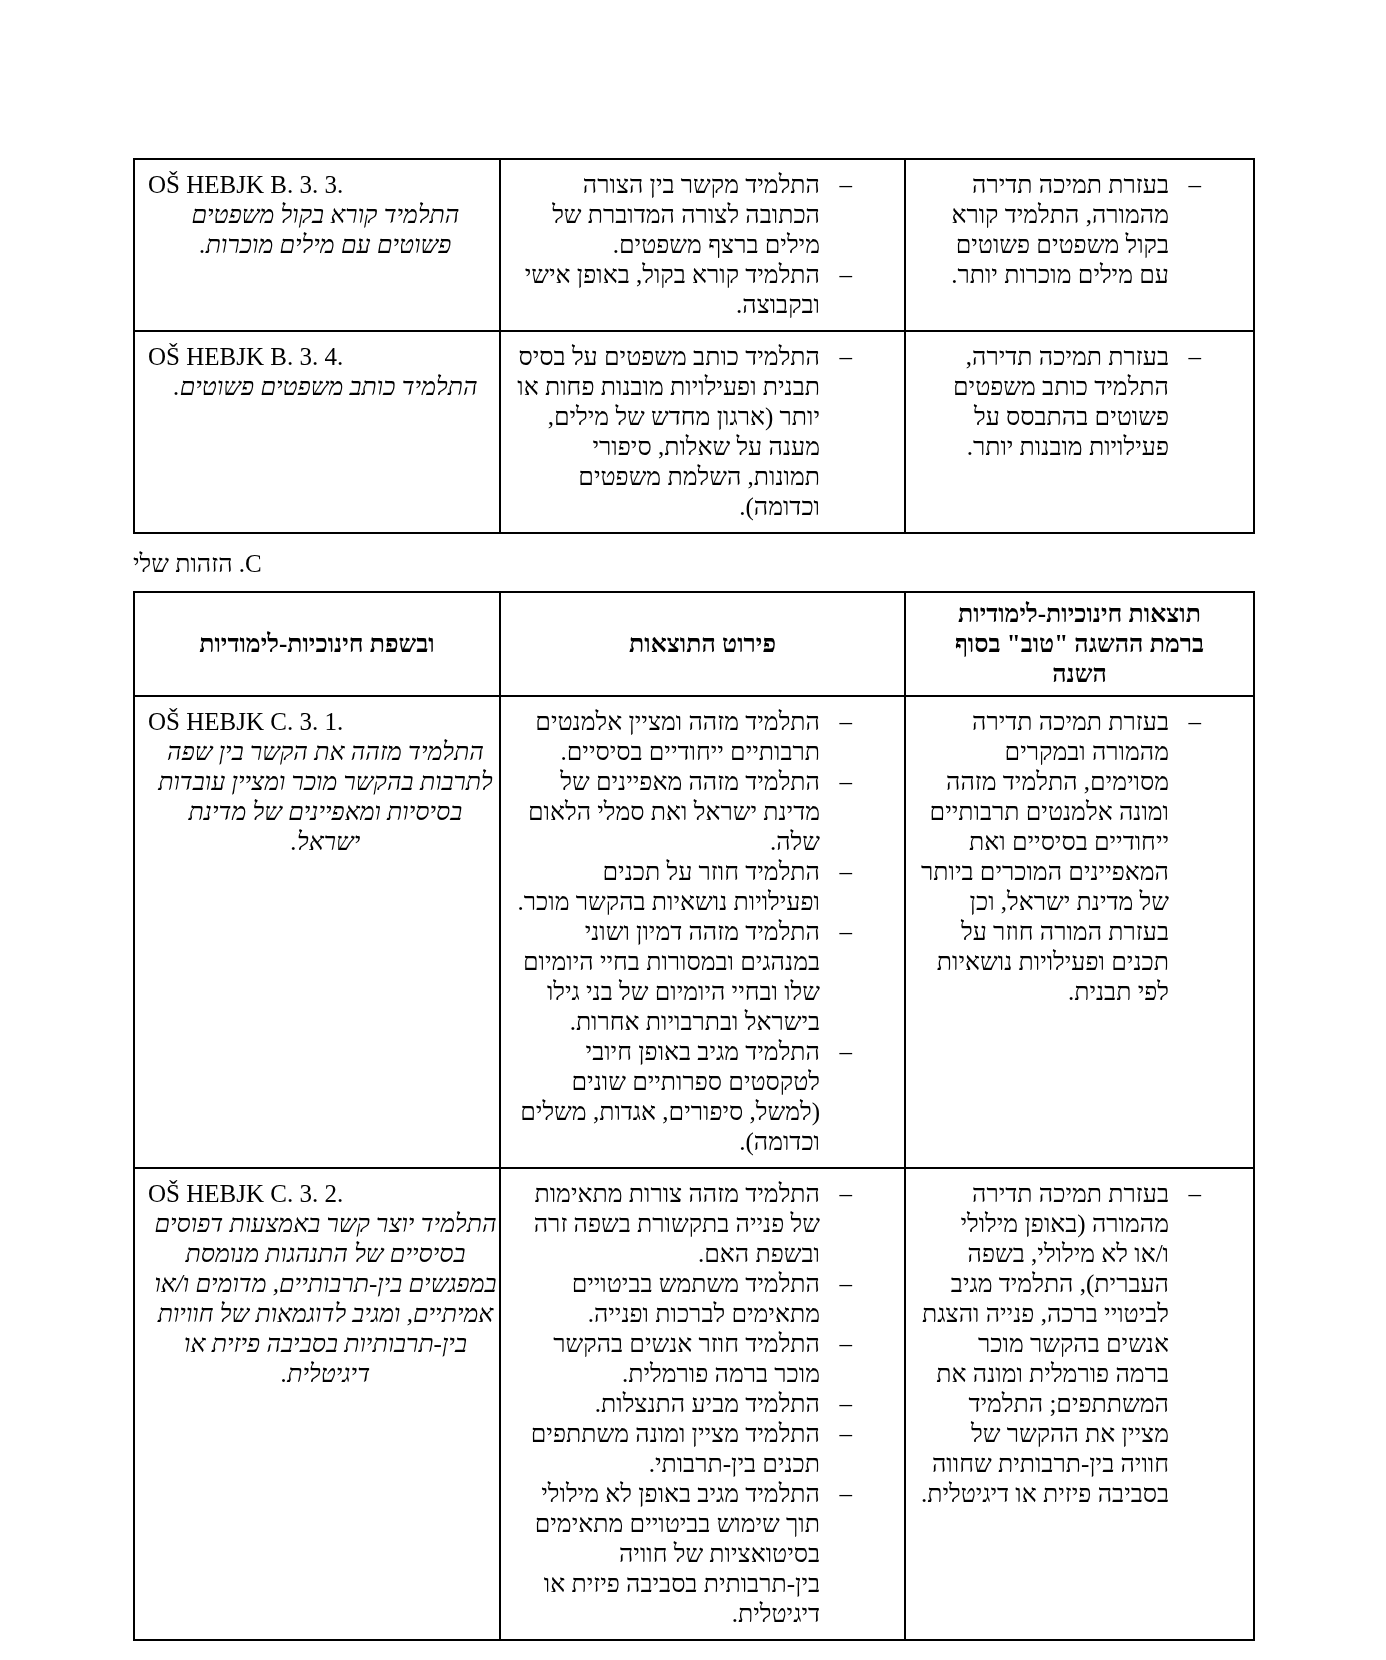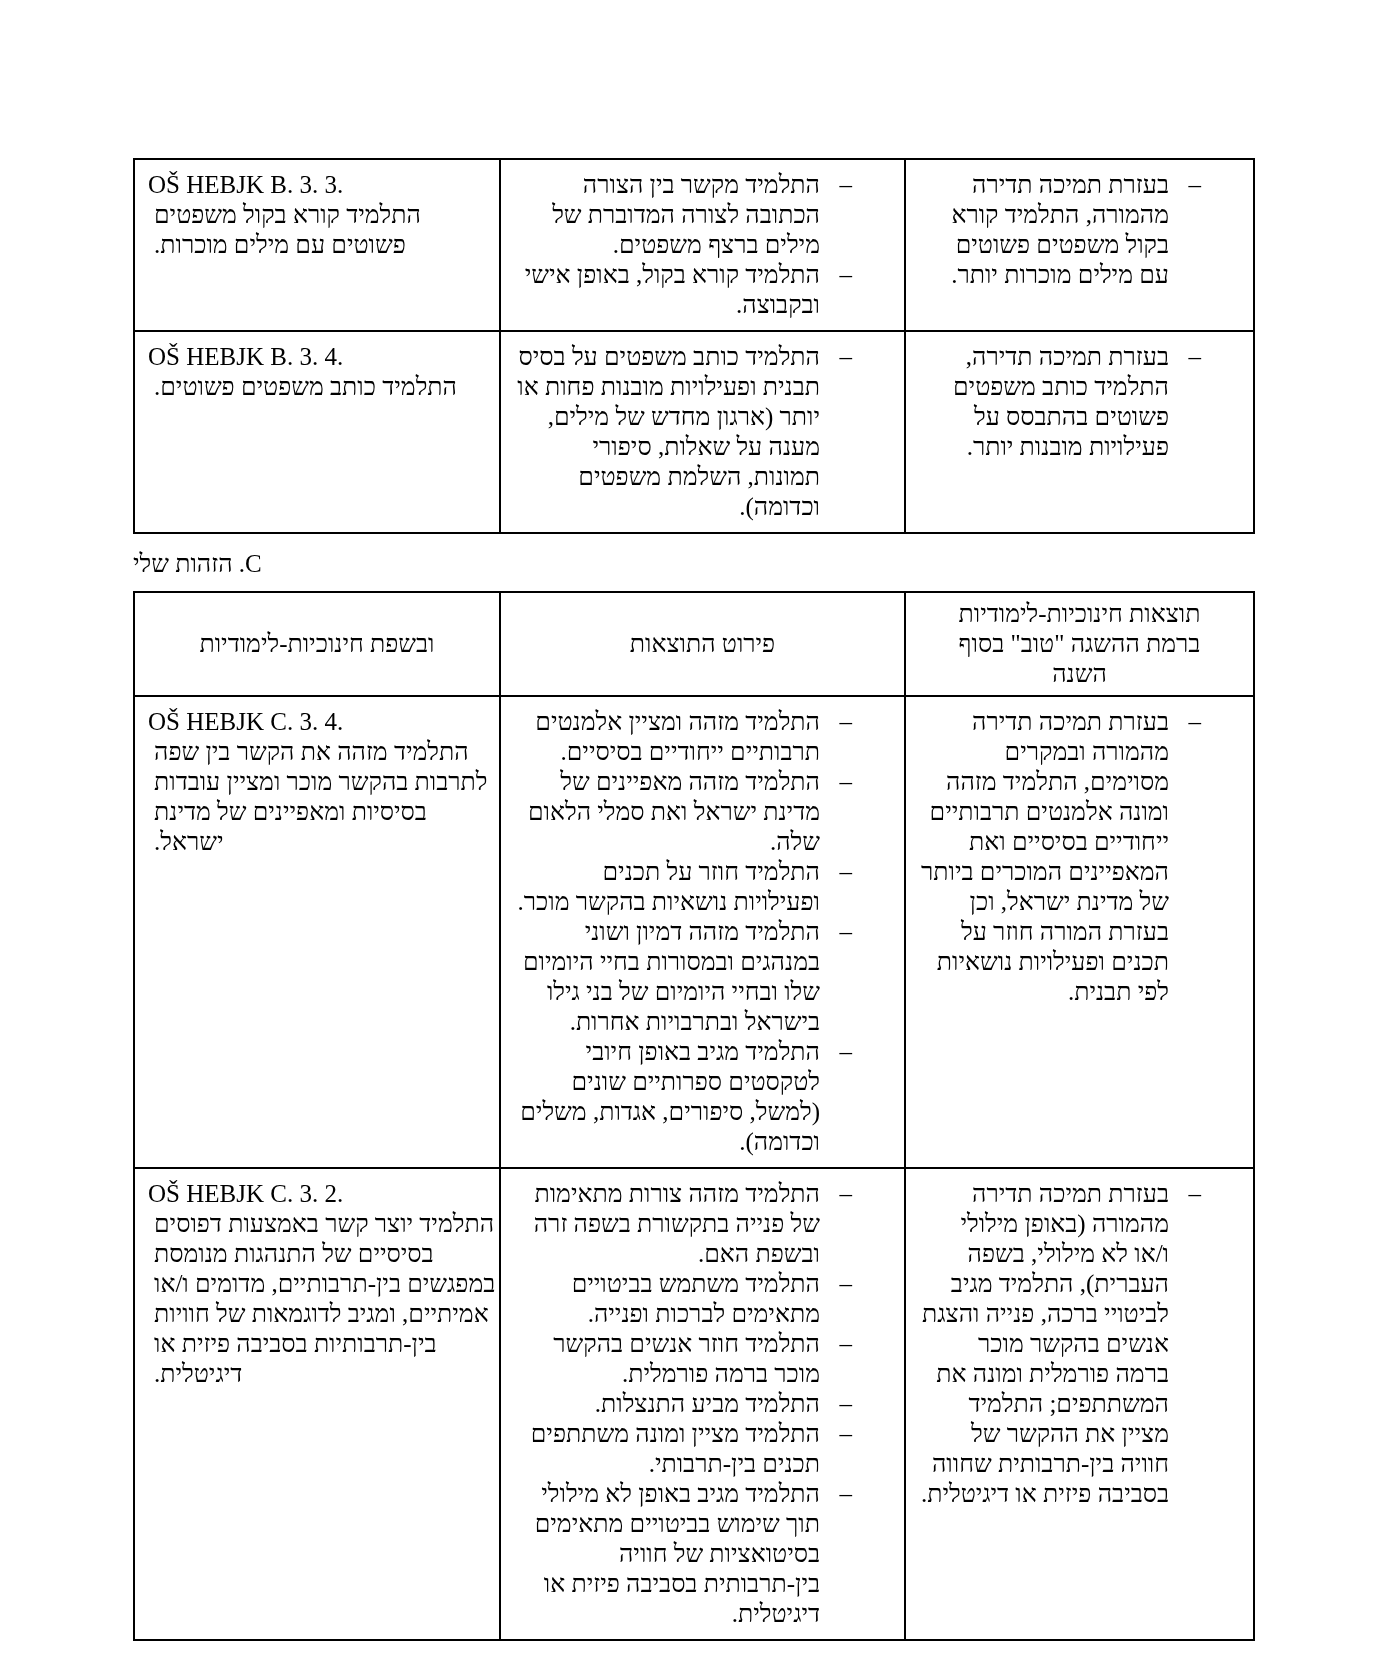--- a/index.html
+++ b/index.html
@@ -10,23 +10,23 @@
     font-family:"Liberation Serif", serif;
     font-size:25px;line-height:30px;
     overflow:hidden;
   }
   table{border-collapse:collapse;table-layout:fixed;width:1120px;}
   col.c1{width:366px;} col.c2{width:405px;} col.c3{width:349px;}
   td{border:2px solid #000;vertical-align:top;background:#fff;}
   td.code-col{padding:10px 0 10px 13px;}
   td.list-col{direction:rtl;padding:10px 52px 10px 14px;}
   td.head{direction:rtl;text-align:center;vertical-align:middle;
-          font-weight:normal;height:88px;padding:6px 24px;}
+          font-weight:bold;height:88px;padding:6px 24px;}
   .code{direction:ltr;text-align:left;}
-  .outcome{direction:rtl;text-align:left;padding:0 2px 0 6px;}
+  .outcome{direction:rtl;text-align:center;padding:0 2px 0 6px;font-style:italic;}
   .li{display:flex;}
   .dash{flex:0 0 22px;text-align:right;}
   .li-text{flex:1;text-align:right;padding-right:10px;}
   .section-heading{direction:rtl;text-align:left;margin:15px 0 12px 0;}
 </style>
 </head>
 <body>
 
 <table>
   <colgroup>
@@ -87,21 +87,21 @@
       <col class="c3">
     </colgroup>
   <tbody>
       <tr>
     <td class="head">ובשפת חינוכיות-לימודיות</td>
     <td class="head">פירוט התוצאות</td>
     <td class="head">תוצאות חינוכיות-לימודיות ברמת ההשגה "טוב" בסוף השנה</td>
   </tr>
   <tr>
     <td class="code-col">
-      <div class="code">OŠ HEBJK C. 3. 4.</div>
+      <div class="code">OŠ HEBJK C. 3. 1.</div>
       <div class="outcome">התלמיד מזהה את הקשר בין שפה לתרבות בהקשר מוכר ומציין עובדות בסיסיות ומאפיינים של מדינת ישראל.</div>
     </td>
     <td class="list-col">
       <div class="li">
         <span class="dash">–</span>
         <div class="li-text">התלמיד מזהה ומציין אלמנטים תרבותיים ייחודיים בסיסיים.</div>
       </div>
       <div class="li">
         <span class="dash">–</span>
         <div class="li-text">התלמיד מזהה מאפיינים של מדינת ישראל ואת סמלי הלאום שלה.</div>

